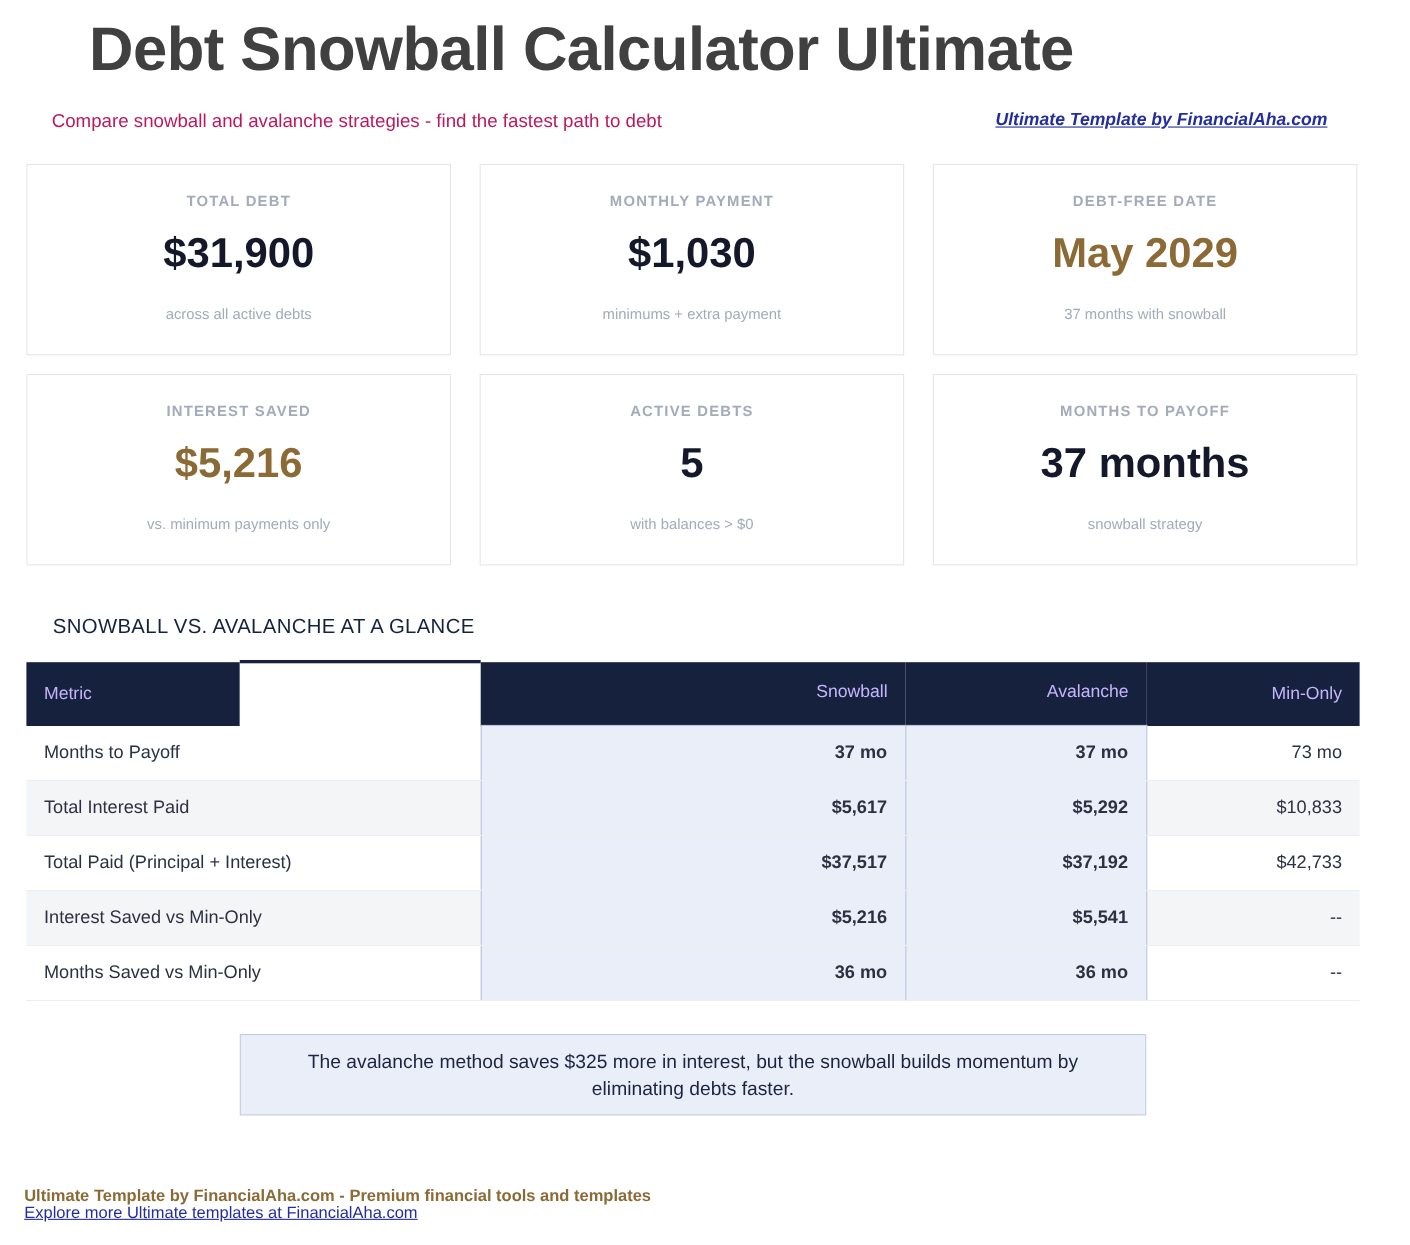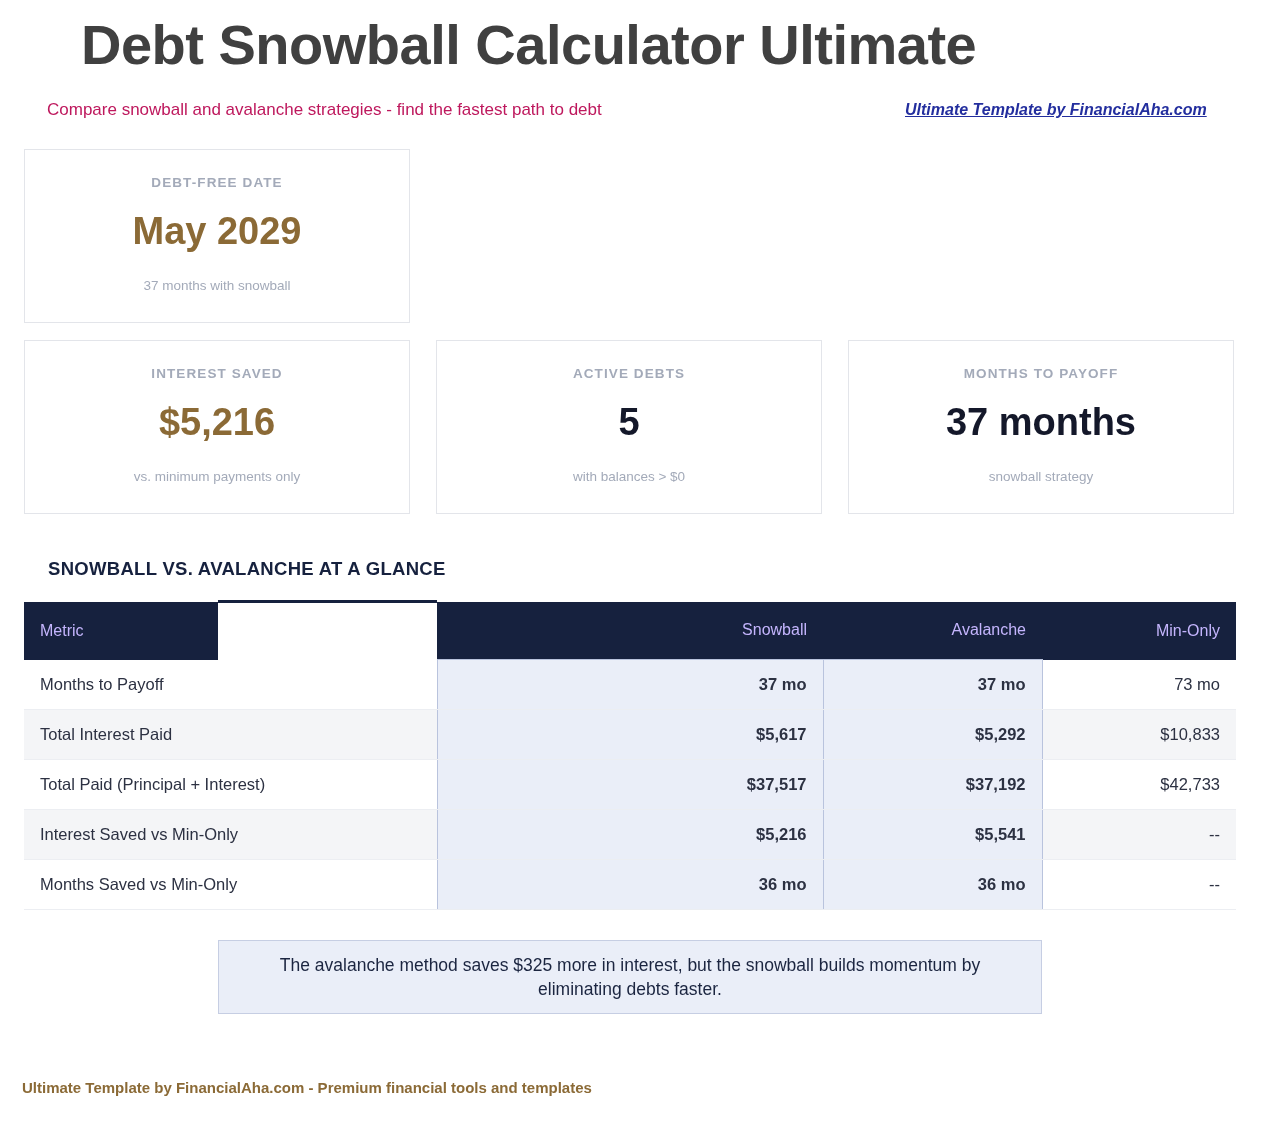--- a/index.html
+++ b/index.html
@@ -50,21 +50,21 @@
   }
   .card-value.accent { color: #8b6a36; }
   .card-sub {
     margin-top: 26px;
     font-size: 13.5px; color: #a3aab9; text-align: center;
   }
 
   
   .section-title {
     position: absolute; left: 48px; top: 558px;
-    font-size: 18.5px; font-weight: bold; letter-spacing: 0.3px;
+    font-size: 18.5px; font-weight: normal; letter-spacing: 0.3px;
     color: #16213e;
   }
 
   .table-wrap { position: absolute; left: 24px; top: 600px; width: 1238px; }
   table.cmp { border-collapse: collapse; width: 1212px; table-layout: fixed; }
 
   table.cmp thead th {
     background: #16213e; color: #c4b5fd;
     font-size: 16px; font-weight: normal;
     height: 58px; padding: 15px 16px;
@@ -125,20 +125,30 @@
 
 <div class="page">
 
   <div class="title">Debt Snowball Calculator Ultimate</div>
   <div class="subtitle">Compare snowball and avalanche strategies - find the fastest path to debt</div>
   <a class="brand-link" href="#">Ultimate Template by FinancialAha.com</a>
 
   <div class="cards">
     <div class="card-row">
       <div class="card">
+        <div class="card-label">TOTAL DEBT</div>
+        <div class="card-value">$31,900</div>
+        <div class="card-sub">across all active debts</div>
+      </div>
+      <div class="card">
+        <div class="card-label">MONTHLY PAYMENT</div>
+        <div class="card-value">$1,030</div>
+        <div class="card-sub">minimums + extra payment</div>
+      </div>
+      <div class="card">
         <div class="card-label">DEBT-FREE DATE</div>
         <div class="card-value accent">May 2029</div>
         <div class="card-sub">37 months with snowball</div>
       </div>
     </div>
     <div class="card-row">
       <div class="card">
         <div class="card-label">INTEREST SAVED</div>
         <div class="card-value accent">$5,216</div>
         <div class="card-sub">vs. minimum payments only</div>
@@ -202,14 +212,15 @@
         </tr>
       </tbody>
     </table>
   </div>
 
   <div class="callout">
     <div class="callout-text">The avalanche method saves $325 more in interest, but the snowball builds momentum by eliminating debts faster.</div>
   </div>
 
   <div class="footer-note">Ultimate Template by FinancialAha.com - Premium financial tools and templates</div>
+  <a class="footer-link" href="#">Explore more Ultimate templates at FinancialAha.com</a>
 
 </div>
 
 </body></html>

